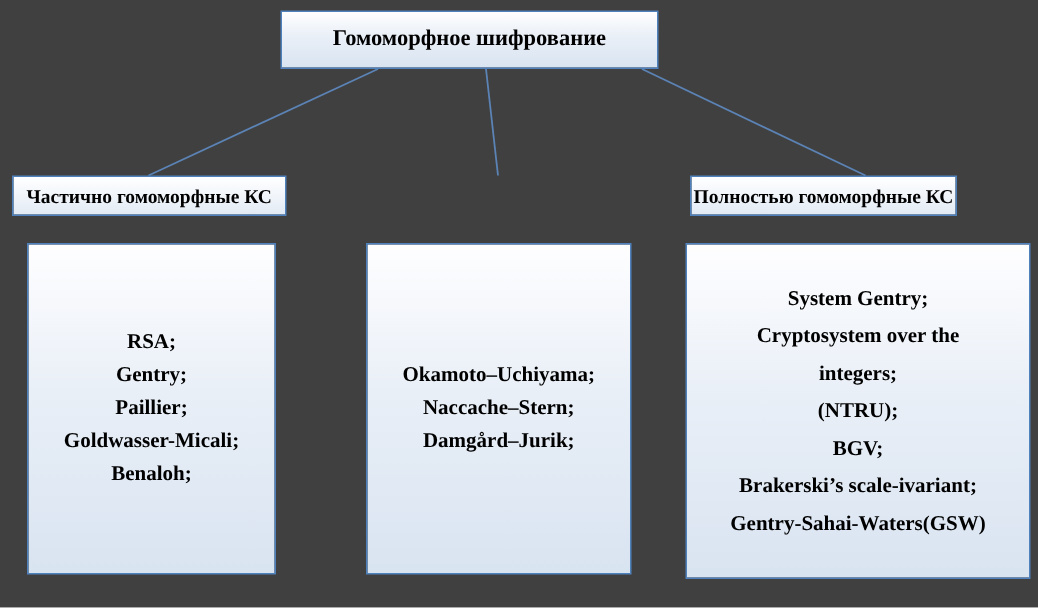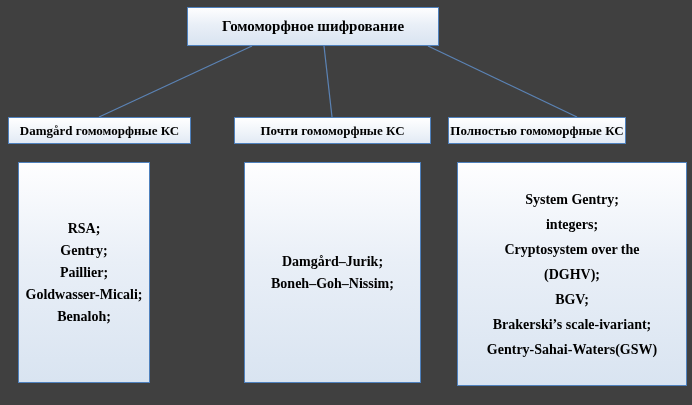--- a/index.html
+++ b/index.html
@@ -47,29 +47,29 @@
   }
   .header {
     top: 117px;
     height: 27px;
     font-size: 13px;
     border-width: 1.2px;
     background: linear-gradient(to bottom, #ffffff 0%, #eef3f9 60%, #e2eaf4 100%);
   }
   .h0 { left: 8px;   width: 183px; }
   .h1 { left: 234px; width: 197px; }
-  .h2 { left: 448px; width: 178px; }
+  .h2 { left: 460px; width: 178px; }
   .content {
     top: 162px;
     height: 221px;
     flex-direction: column;
     font-size: 14px;
     padding: 4px 2px;
   }
-  .c0 { left: 18px;  width: 132px; }
+  .c0 { left: 18px;  width: 166px; }
   .c1 { left: 244px; width: 177px; }
   .c2 { left: 457px; width: 230px; height: 224px; }
   .content .item {
     line-height: 22px;
   }
   .c2 .item {
     line-height: 25px;
   }
 </style>
 </head>
@@ -81,45 +81,43 @@
     <line x1="252" y1="46" x2="99" y2="117"></line>
     <line x1="324" y1="46" x2="332" y2="117"></line>
     <line x1="428" y1="46" x2="577" y2="117"></line>
   </svg>
 
   <div class="box root">
     <span>Гомоморфное шифрование</span>
   </div>
 
   <div class="box header h0">
-    <span>Damgård гомоморфные КС</span>
-  </div>
-  <div class="box header h1">
-    <span>Почти гомоморфные КС</span>
+    <span>Частично гомоморфные КС</span>
   </div>
   <div class="box header h2">
     <span>Полностью гомоморфные КС</span>
   </div>
 
   <div class="box content c0">
     <div class="item">RSA;</div>
     <div class="item">Gentry;</div>
     <div class="item">Paillier;</div>
     <div class="item">Goldwasser-Micali;</div>
     <div class="item">Benaloh;</div>
   </div>
 
   <div class="box content c1">
+    <div class="item">Okamoto–Uchiyama;</div>
+    <div class="item">Naccache–Stern;</div>
     <div class="item">Damgård–Jurik;</div>
-    <div class="item">Boneh–Goh–Nissim;</div>
   </div>
 
   <div class="box content c2">
     <div class="item">System Gentry;</div>
+    <div class="item">Cryptosystem over the</div>
     <div class="item">integers;</div>
-    <div class="item">Cryptosystem over the</div>
-    <div class="item">(DGHV);</div>
+    <div class="item">(NTRU);</div>
     <div class="item">BGV;</div>
     <div class="item">Brakerski’s scale-ivariant;</div>
     <div class="item">Gentry-Sahai-Waters(GSW)</div>
   </div>
 
 </div>
 
 </body></html>

